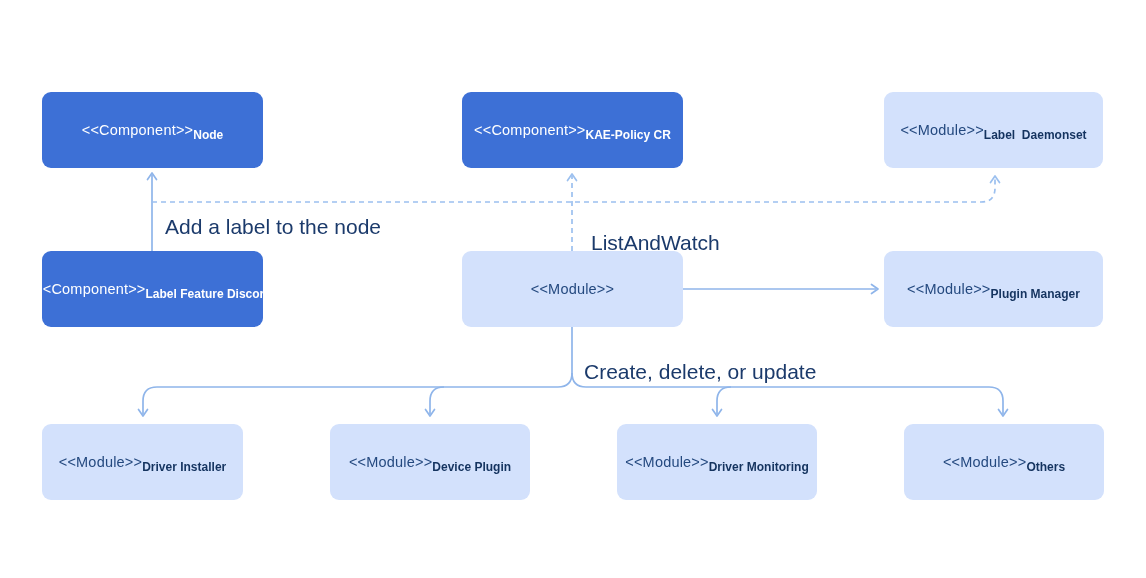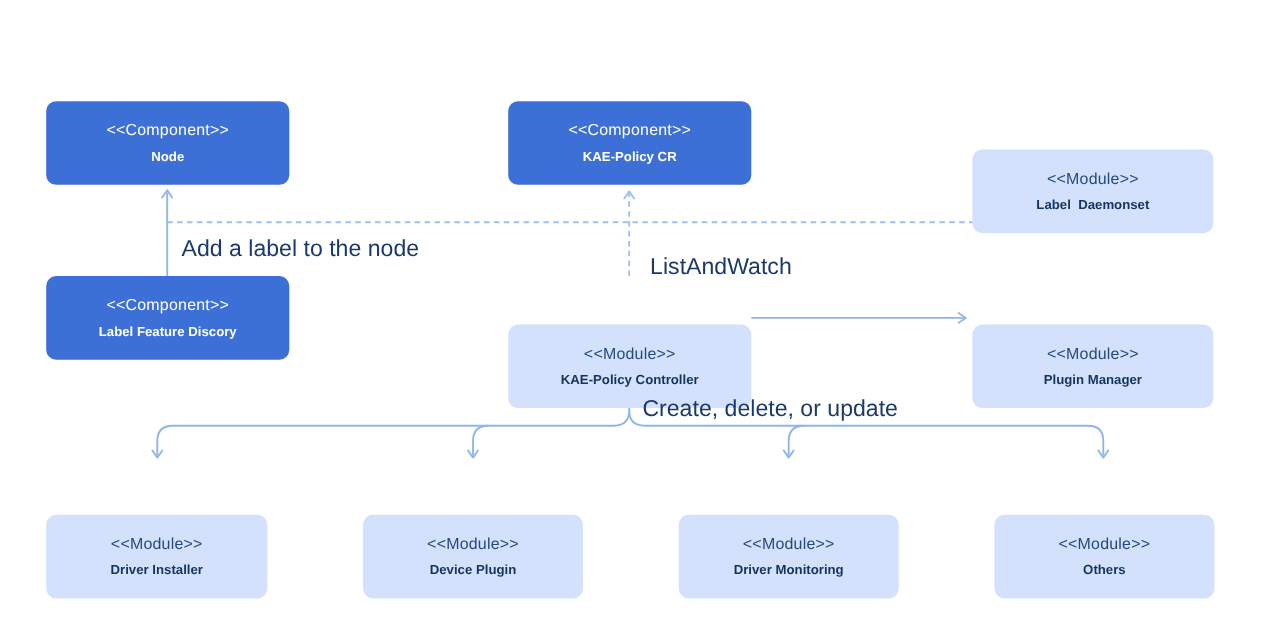--- a/index.html
+++ b/index.html
@@ -15,28 +15,28 @@
     position: absolute;
     left: 0; top: 0;
     width: 1146px; height: 578px;
     pointer-events: none;
   }
   .box {
     position: absolute;
     box-sizing: border-box;
     border-radius: 9px;
     display: flex;
-    flex-direction: column;
+    flex-direction: row;
     align-items: center;
     justify-content: center;
     text-align: center;
     height: 76px;
   }
   .box.dark { background: #3D70D6; }
-  .box.light { background: #D3E1FC; margin-top: 44px; }
+  .box.light { background: #D3E1FC; }
   .stereo {
     font-size: 14.5px;
     font-weight: 400;
     letter-spacing: 0.2px;
     line-height: 1;
   }
   .bname {
     font-size: 12px;
     font-weight: 700;
     margin-top: 10px;
@@ -101,21 +101,20 @@
     <div class="bname">Label  Daemonset</div>
   </div>
 
   <div class="box dark" style="left:42px; top:251px; width:221px;">
     <div class="stereo">&lt;&lt;Component&gt;&gt;</div>
     <div class="bname">Label Feature Discory</div>
   </div>
 
   <div class="box light" style="left:462px; top:251px; width:221px;">
     <div class="stereo">&lt;&lt;Module&gt;&gt;</div>
-    <div class="bname">KAE-Policy Controller</div>
   </div>
 
   <div class="box light" style="left:884px; top:251px; width:219px;">
     <div class="stereo">&lt;&lt;Module&gt;&gt;</div>
     <div class="bname">Plugin Manager</div>
   </div>
 
   <div class="box light" style="left:42px; top:424px; width:201px;">
     <div class="stereo">&lt;&lt;Module&gt;&gt;</div>
     <div class="bname">Driver Installer</div>

